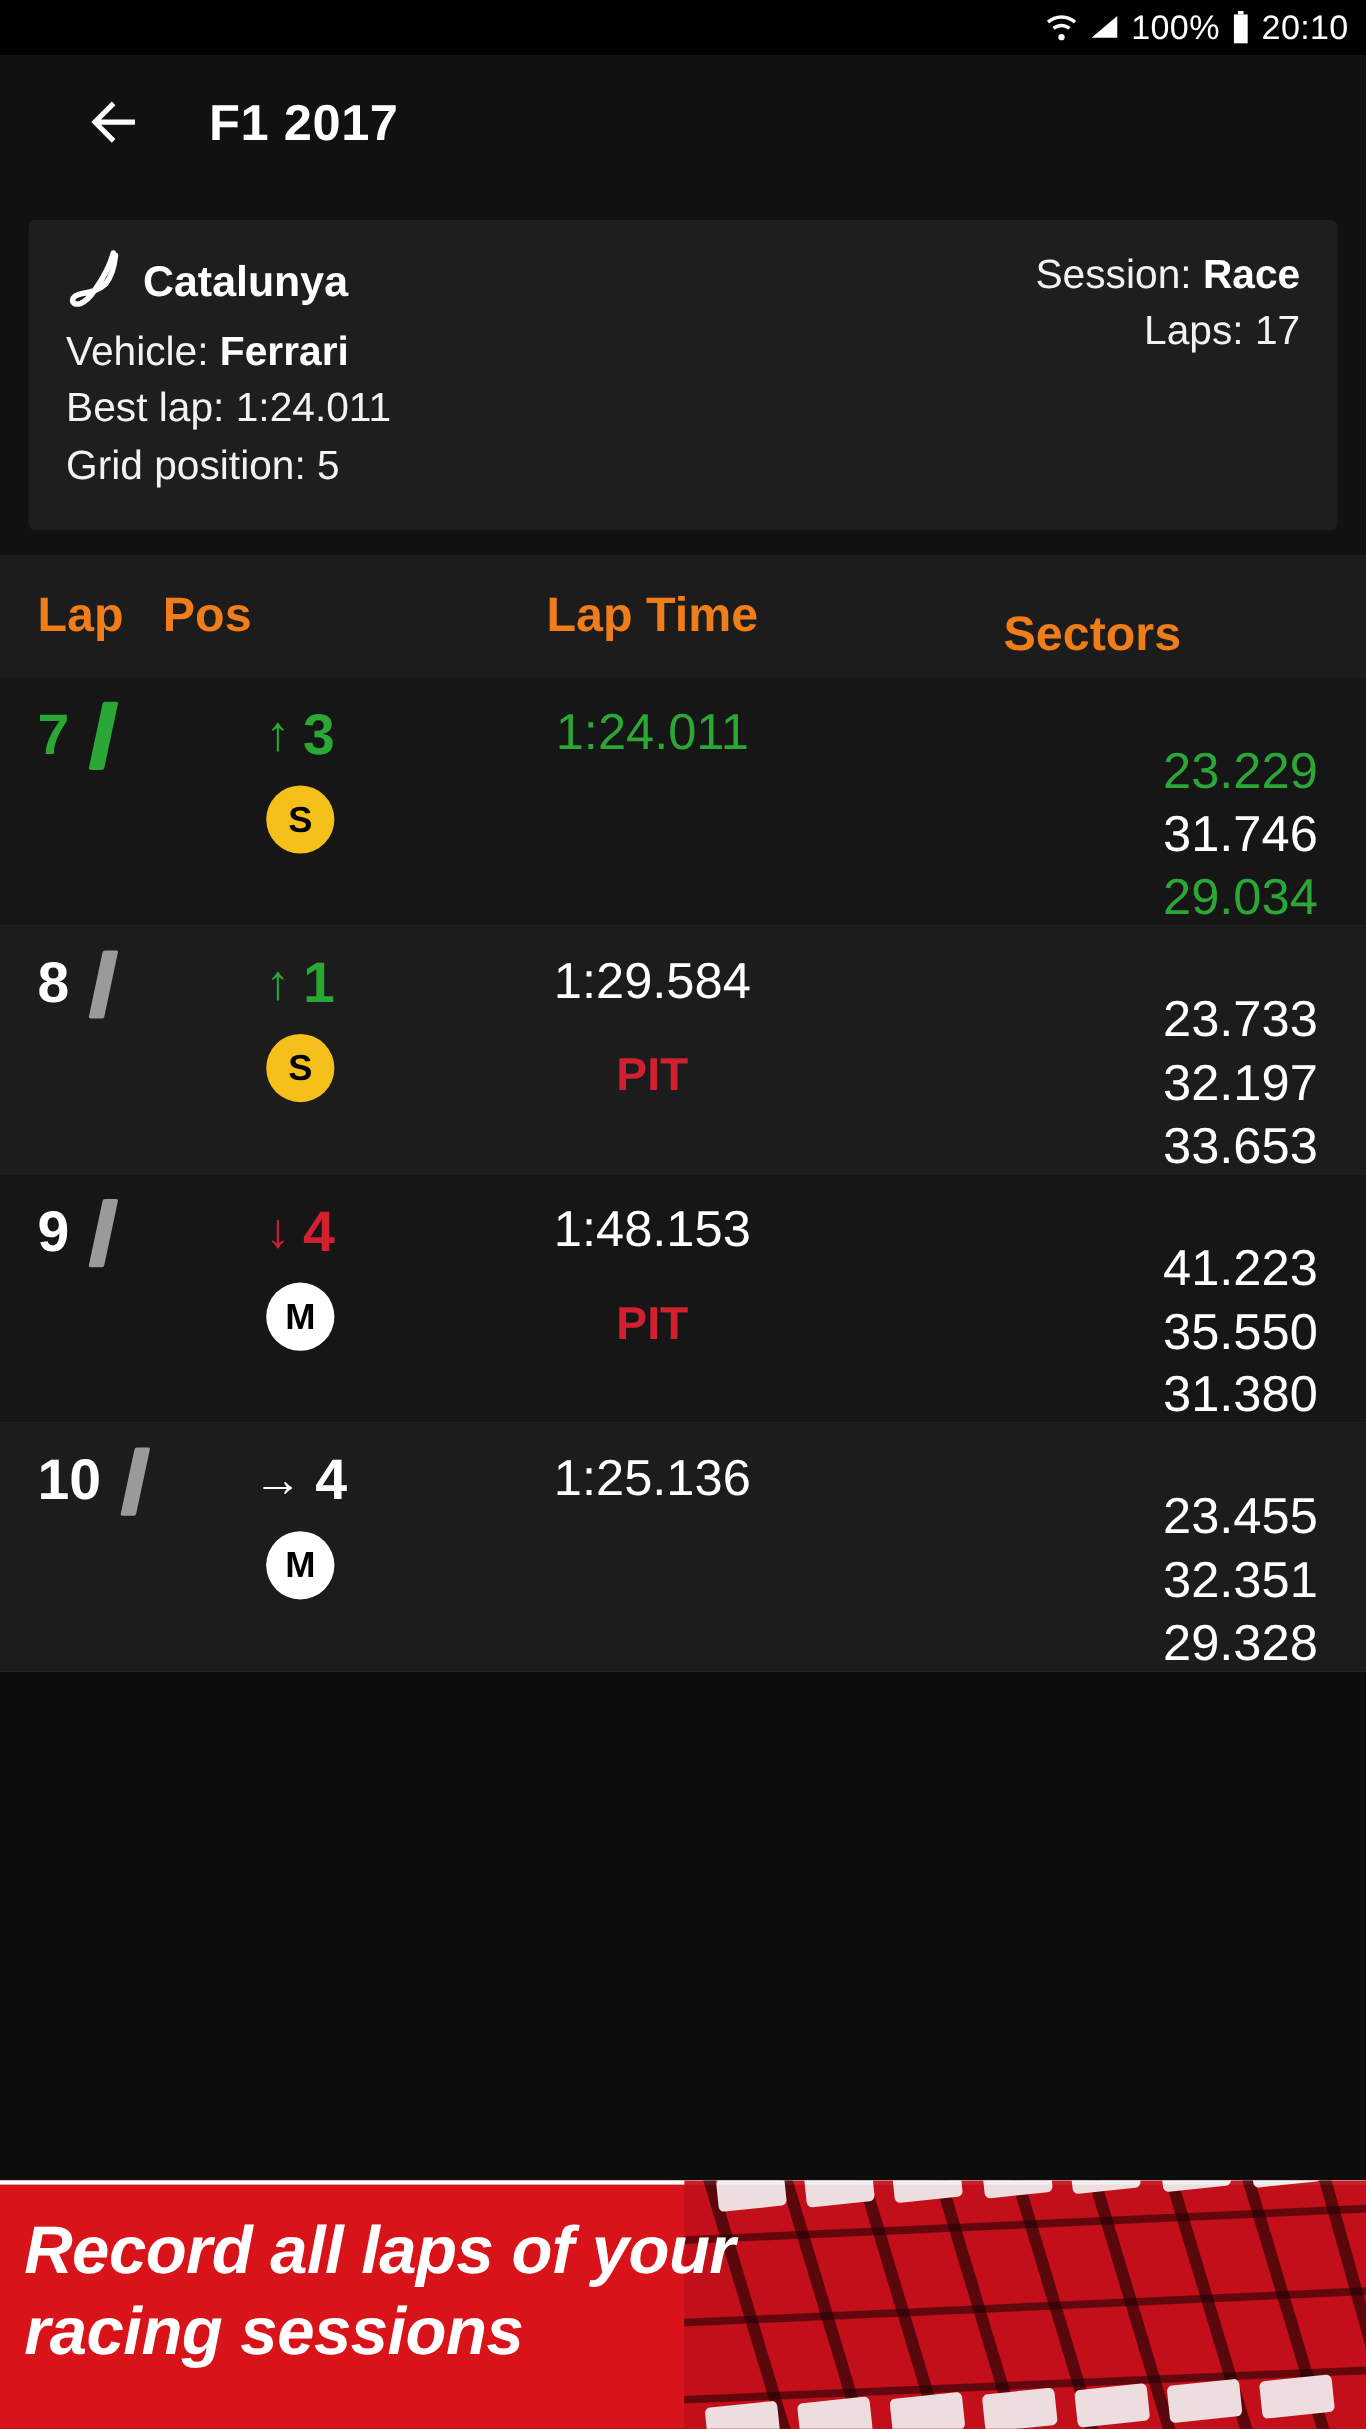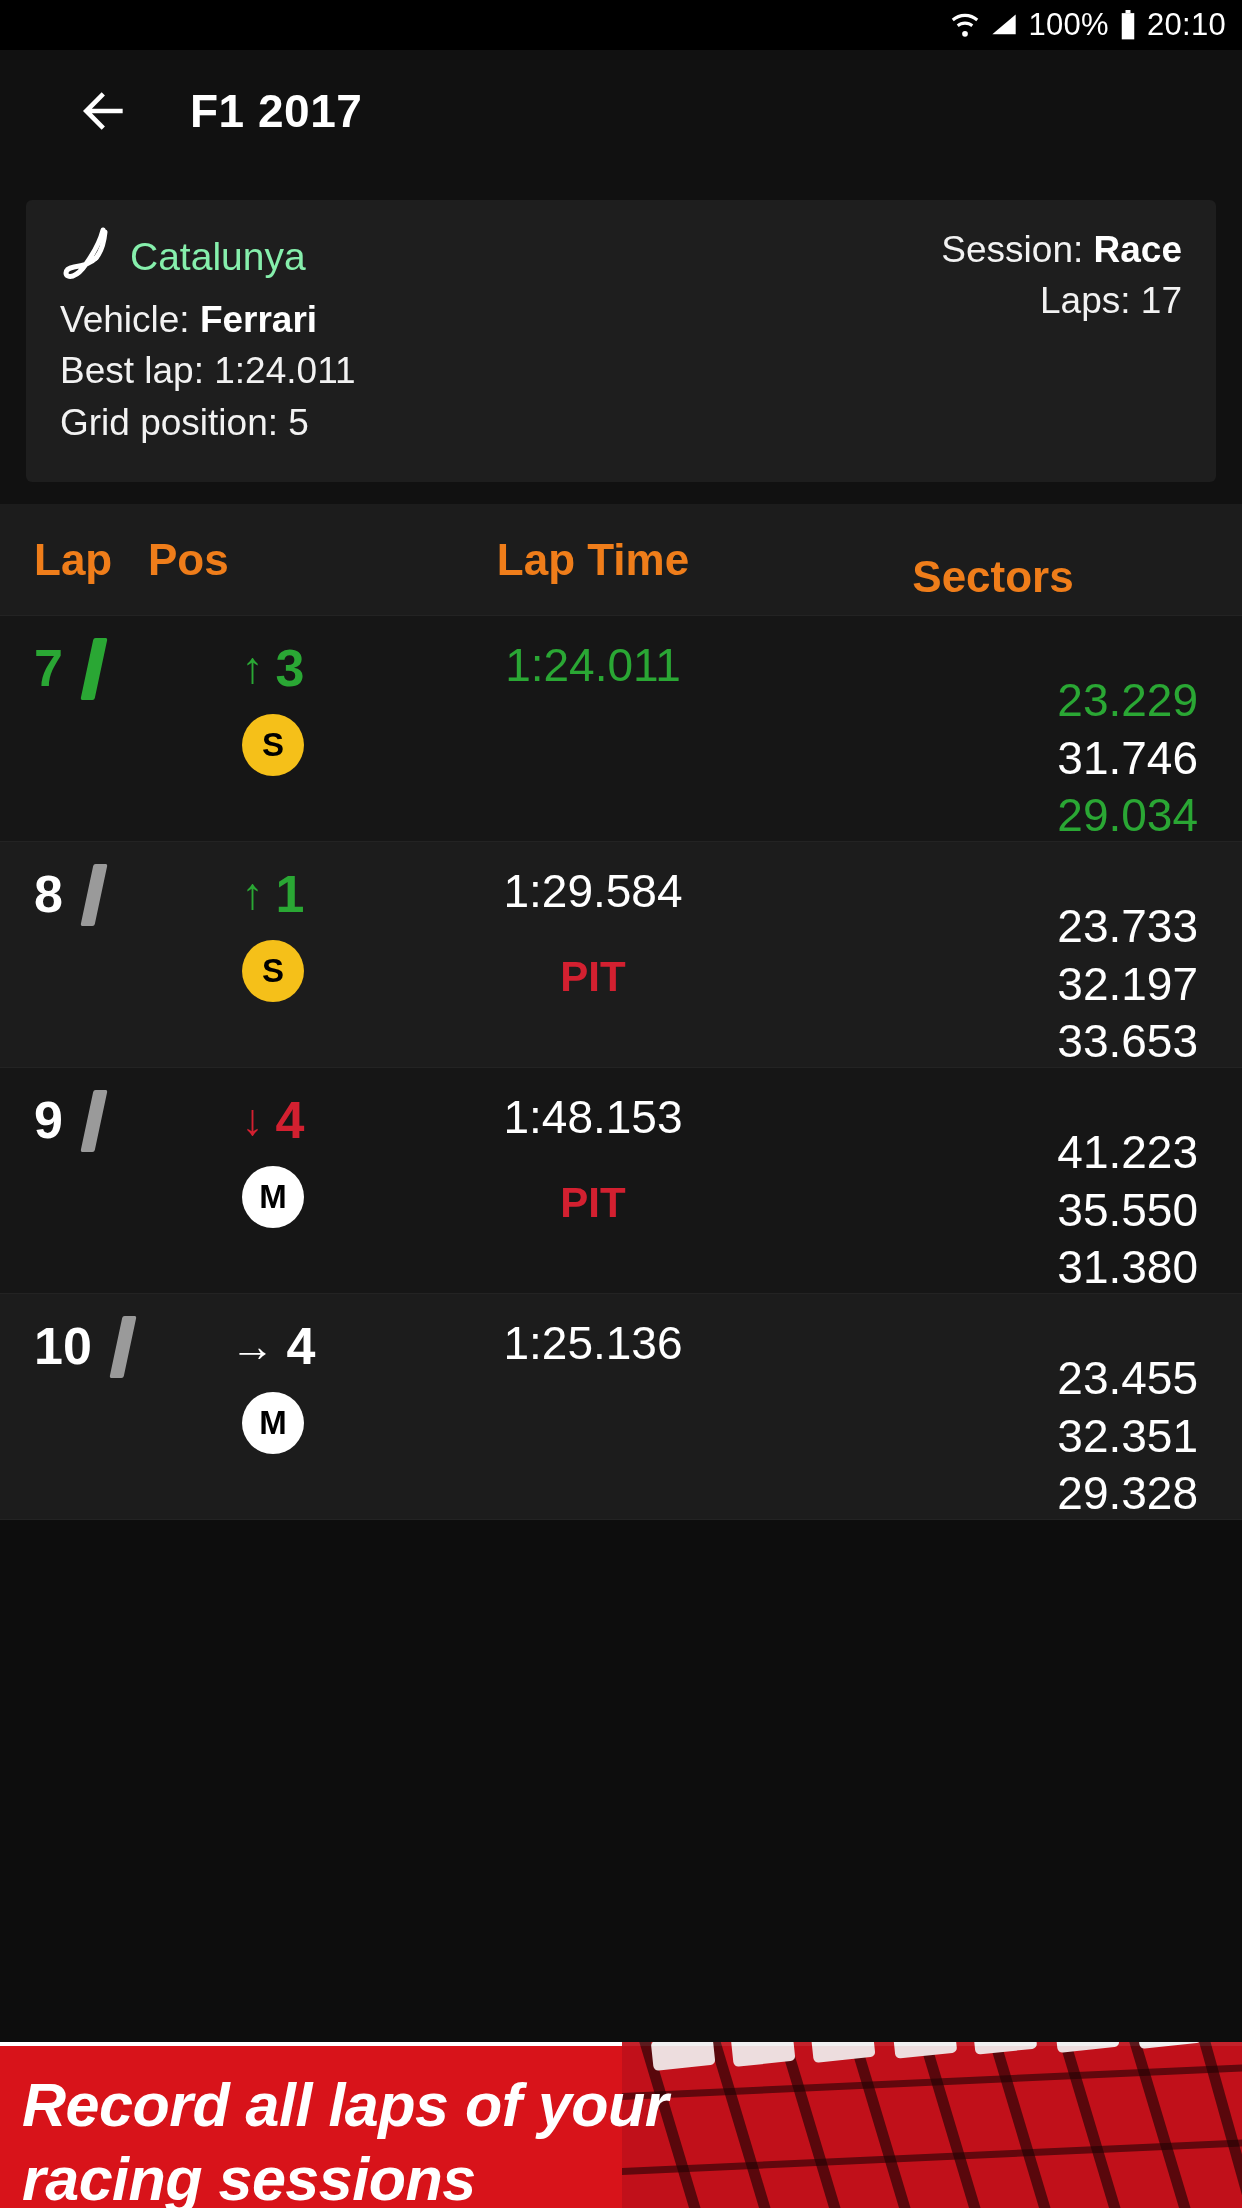--- a/index.html
+++ b/index.html
@@ -28,21 +28,21 @@
   
   .card-wrap{ background:#111111; padding:28px 26px 22px 26px; }
   .card{
     background:#1e1e1e; border-radius:6px;
     padding:26px 34px 36px 34px;
     display:flex; justify-content:space-between;
   }
   .card-left{ display:flex; flex-direction:column; gap:4px; }
   .card-right{ display:flex; flex-direction:column; gap:4px; align-items:flex-end; }
   .track-line{ display:flex; align-items:center; gap:18px; margin-bottom:4px; }
-  .track-name{ color:#86efac; font-size:39px; font-weight:400; }
+  .track-name{ color:#ffffff; font-size:39px; font-weight:700; }
   .card-row{ color:#f2f2f2; font-size:37px; font-weight:400; line-height:1.28; white-space:nowrap; }
   .card-row b{ font-weight:700; color:#fff; }
   
   .thead{
     background:#1c1c1c; height:112px;
     display:flex; align-items:center;
     border-bottom:1px solid #232323;
   }
   .c-lap  { width:148px; padding-left:34px; }
   .c-pos  { width:250px; }
@@ -75,21 +75,21 @@
   .tyre.medium{ background:#ffffff; }
   .time-cell{ display:flex; flex-direction:column; align-items:center; gap:42px; }
   .laptime{ font-size:46px; font-weight:400; line-height:1; }
   .pit{ color:#d32030; font-size:42px; font-weight:700; line-height:1; }
   .sect-cell{ display:flex; flex-direction:column; align-items:flex-end; gap:8px; padding-right:44px; }
   .sect{ font-size:46px; font-weight:400; line-height:1.08; }
   .green{ color:#2aa734; }
   .white{ color:#ffffff; }
   
   .banner{
-    position:absolute; left:0; bottom:0; width:1242px; height:166px;
+    position:absolute; left:0; bottom:0; width:1242px; height:226px;
     background:#d8131a; overflow:hidden;
   }
   .banner-text{
     position:relative; z-index:3;
     color:#fff; font-size:61px; font-weight:700; font-style:italic;
     line-height:1.22; padding:26px 0 0 22px; letter-spacing:-.5px;
   }
   .tread{
     position:absolute; right:0; top:0; width:620px; height:230px; z-index:1;
     opacity:.92;

